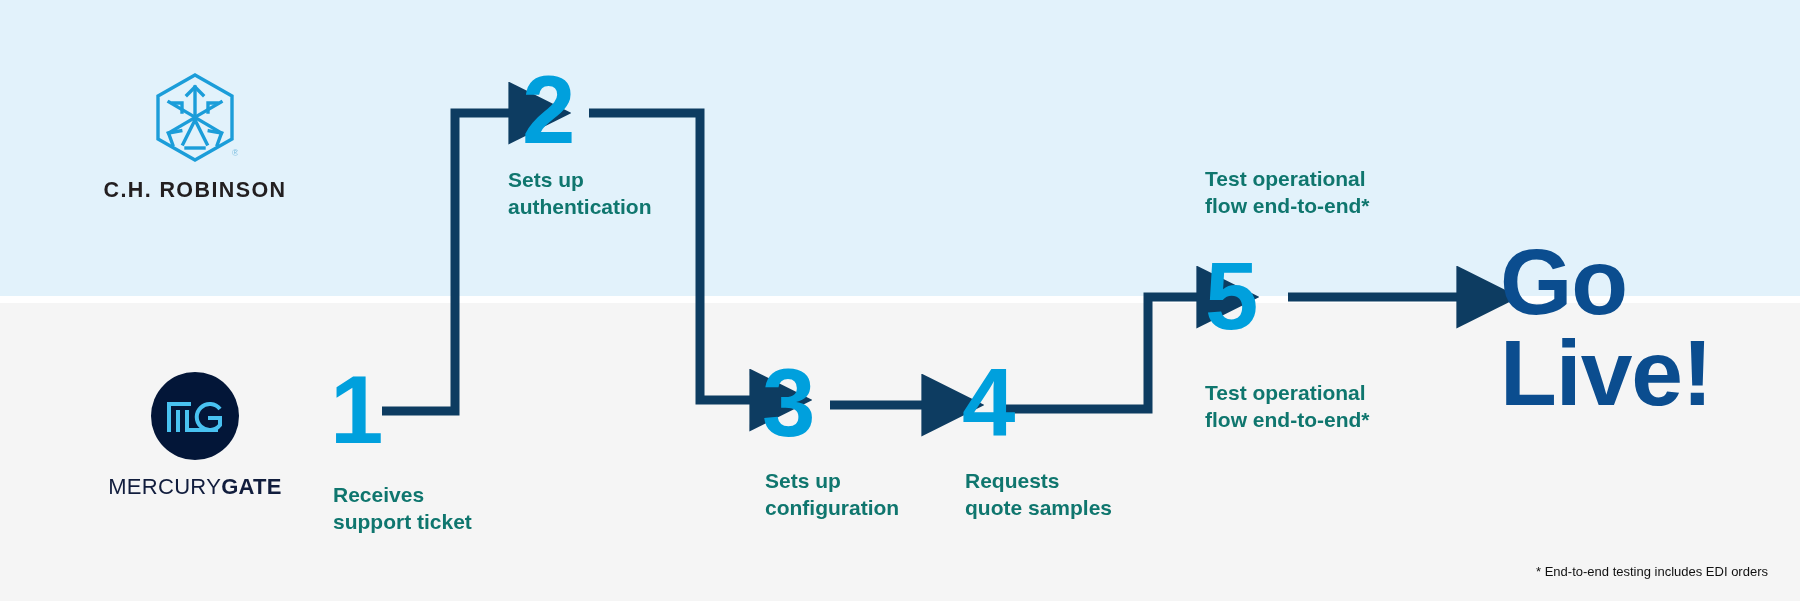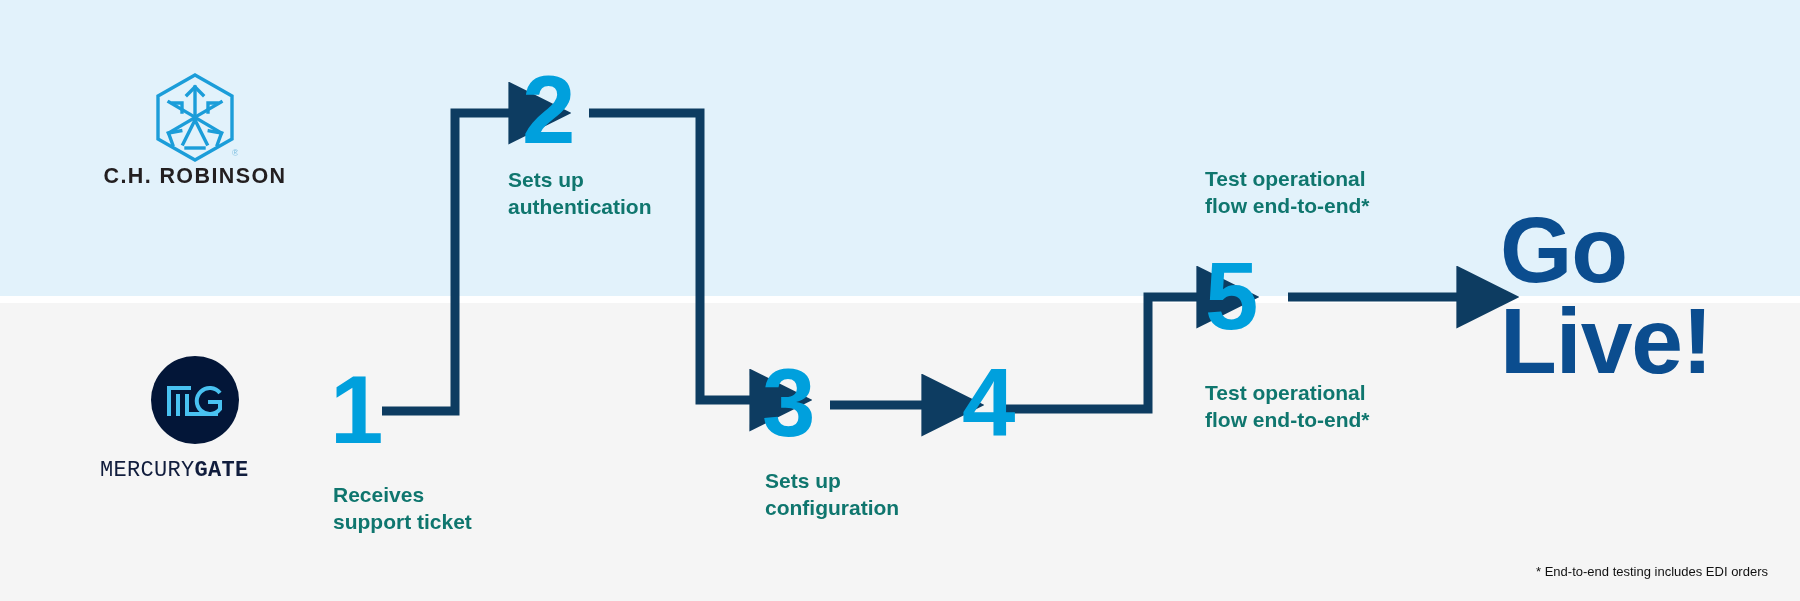--- a/index.html
+++ b/index.html
@@ -52,33 +52,33 @@
   
   .logo-chr {
     position: absolute;
     left: 100px; top: 72px;
     width: 190px;
     text-align: center;
   }
   .logo-chr .mark { display: block; margin: 0 auto; }
   .logo-chr .wordmark {
     display: block;
+    margin-top: 14px;
     font-size: 21.5px;
     font-weight: bold;
     letter-spacing: 1.4px;
     color: #231f20;
     font-family: "Liberation Sans", sans-serif;
   }
 
   .logo-mg {
     position: absolute;
-    left: 100px; top: 356px;
+    left: 100px; top: 372px;
     width: 190px;
-    text-align: left;
-    font-family: Liberation Mono, monospace;
+    text-align: center;
   }
   .logo-mg .circle {
     display: block;
     margin: 0 auto;
     width: 88px;
     height: 88px;
     border-radius: 50%;
     background: #031638;
     position: relative;
   }
@@ -122,20 +122,21 @@
   
   .golive {
     position: absolute;
     color: #0b4d8f;
     font-weight: bold;
     font-size: 93px;
     line-height: 0.98;
     letter-spacing: -1px;
     font-family: "Liberation Sans", sans-serif;
     white-space: pre-line;
+    margin-top: 32px;
   }
 
   
   .footnote {
     position: absolute;
     right: 32px;
     bottom: 22px;
     color: #111111;
     font-size: 13px;
     font-weight: normal;
@@ -221,20 +222,22 @@
 
   <div class="numeral" style="left:522px; top:62px;">2</div>
   <div class="caption" style="left:508px; top:167px;">Sets up
 authentication</div>
 
   <div class="numeral" style="left:762px; top:355px;">3</div>
   <div class="caption" style="left:765px; top:468px;">Sets up
 configuration</div>
 
   <div class="numeral" style="left:962px; top:355px;">4</div>
+  <div class="caption" style="left:965px; top:468px;">Requests
+quote samples</div>
 
   <div class="numeral" style="left:1205px; top:248px;">5</div>
   <div class="caption" style="left:1205px; top:166px;">Test operational
 flow end-to-end*</div>
   <div class="caption" style="left:1205px; top:380px;">Test operational
 flow end-to-end*</div>
 
   <div class="golive" style="left:1500px; top:205px;">Go
 Live!</div>
 

